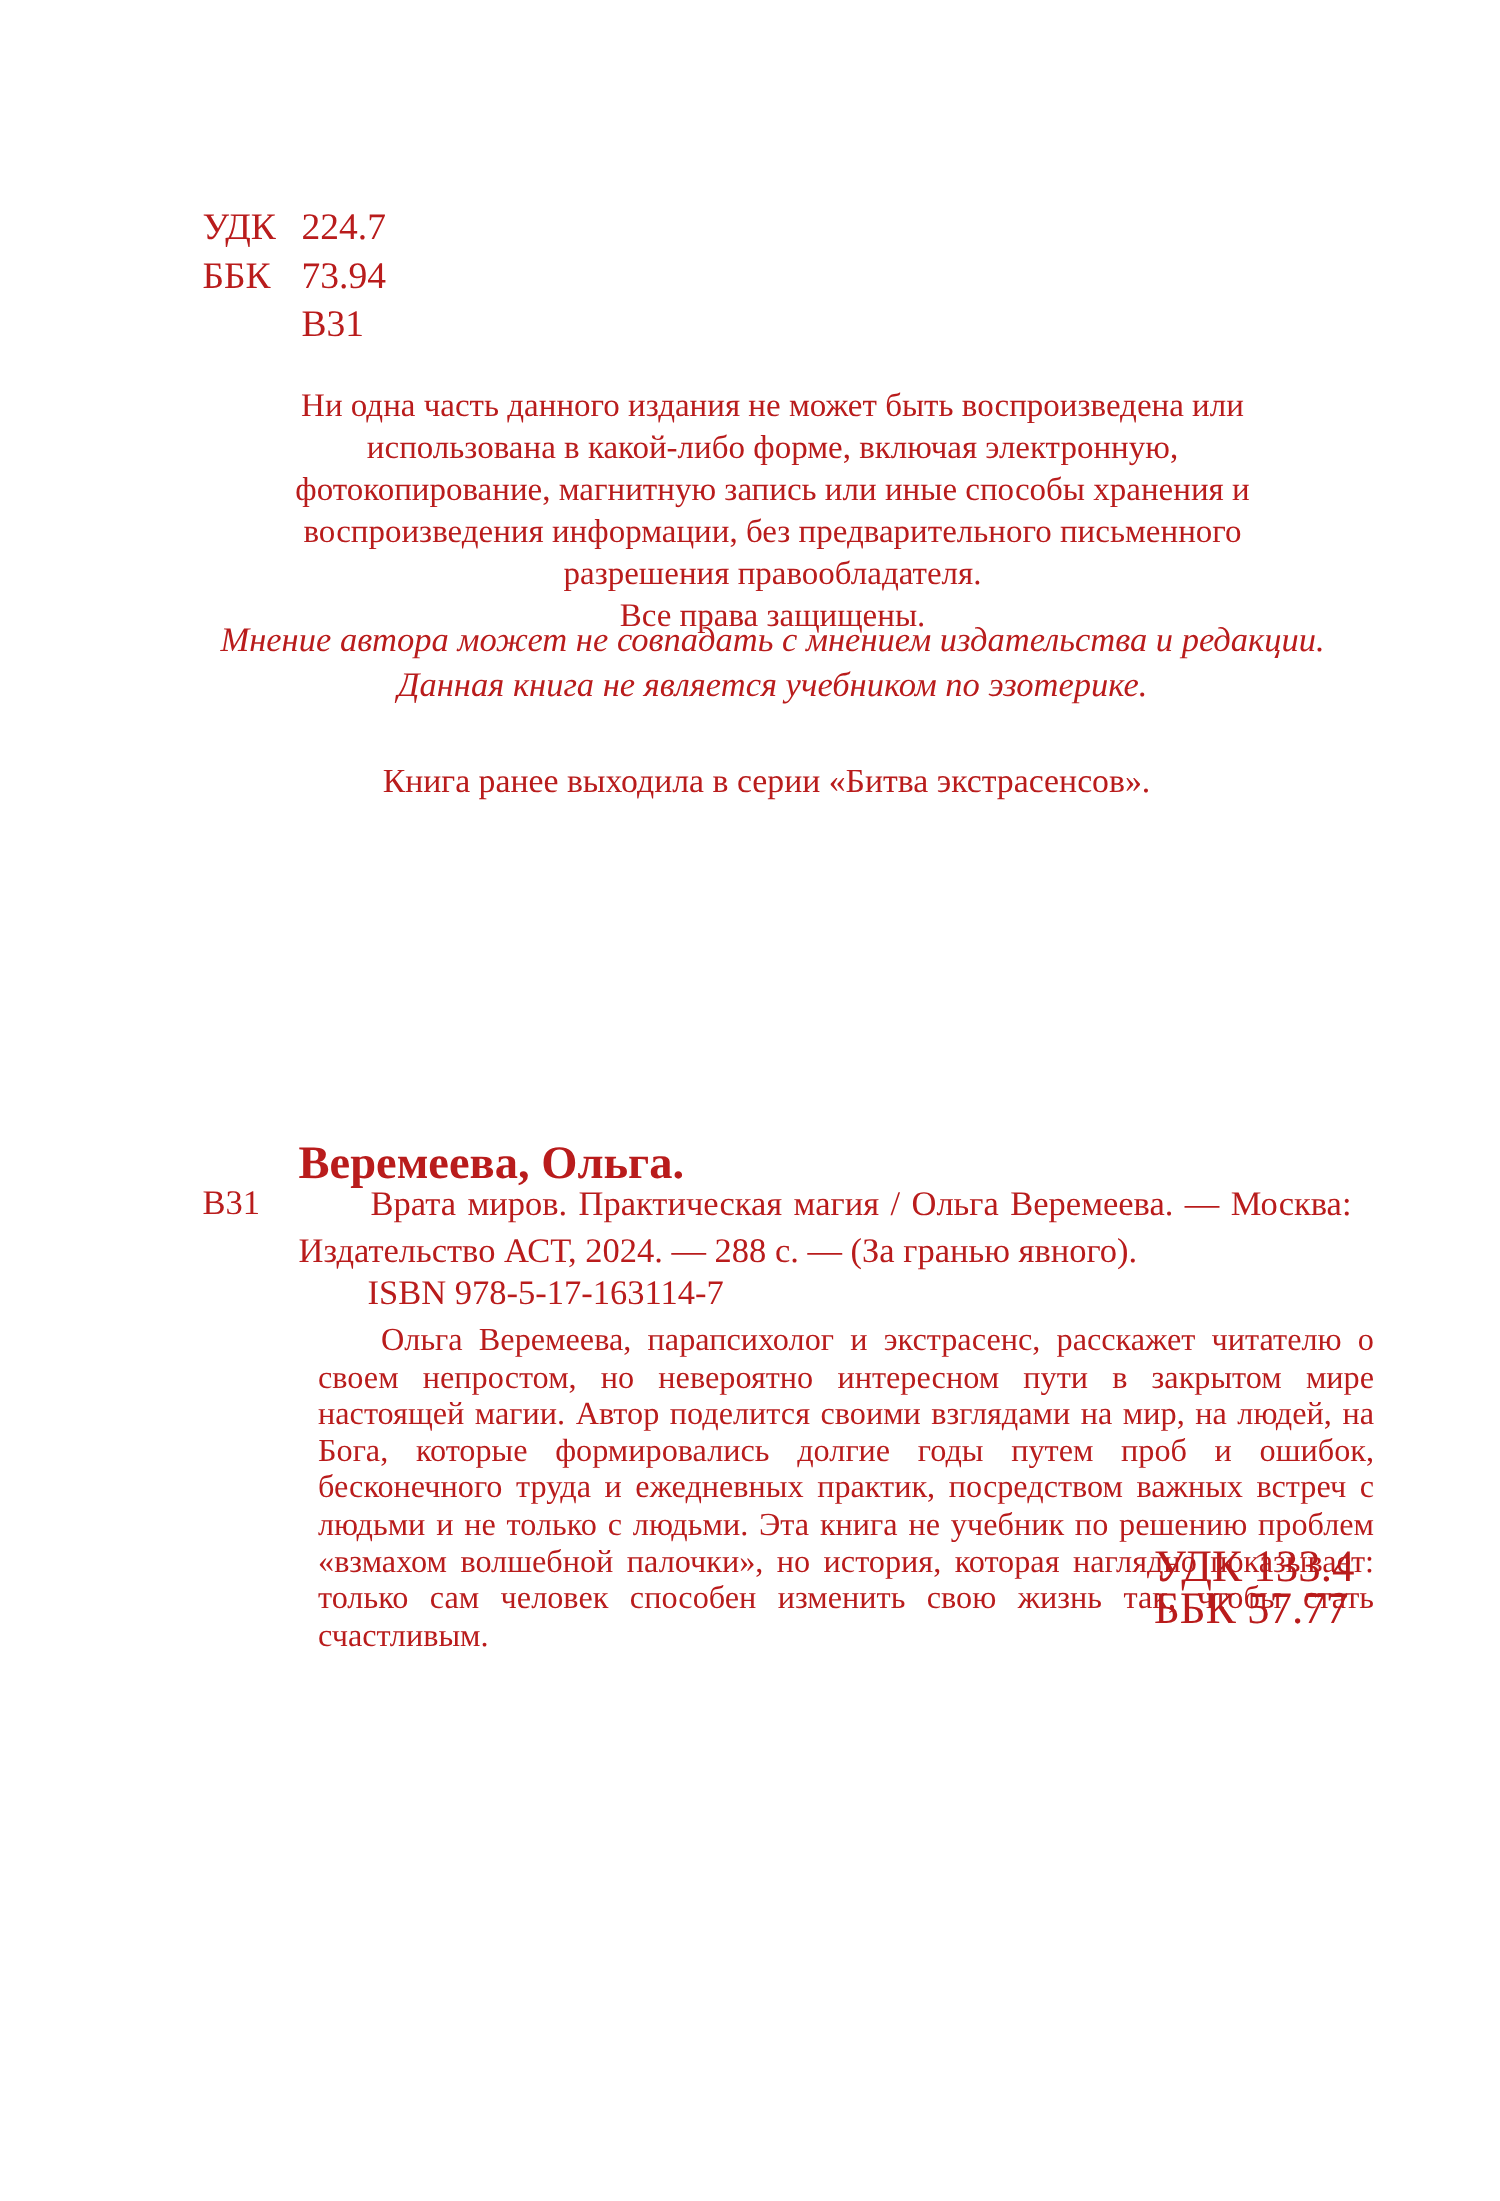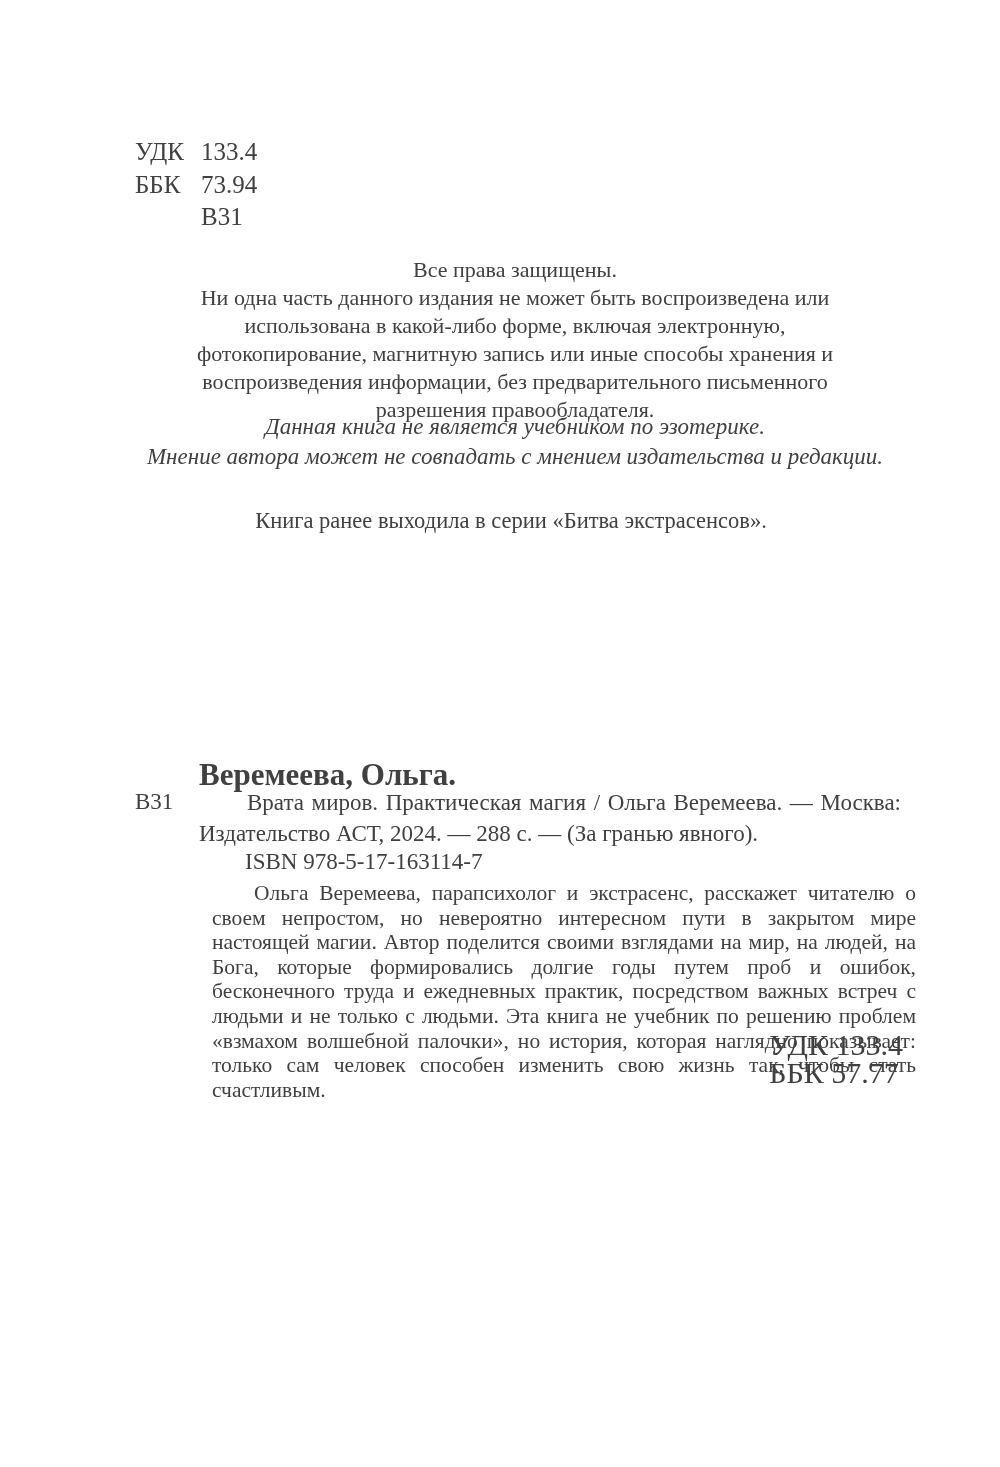--- a/index.html
+++ b/index.html
@@ -5,21 +5,21 @@
   html, body {
     margin: 0;
     padding: 0;
     background: #ffffff;
   }
   .page {
     position: relative;
     width: 1000px;
     height: 1201px;
     background: #ffffff;
-    color: #404040;
+    color: #b91c1c;
     font-family: "Liberation Serif", "DejaVu Serif", serif;
     overflow: hidden;
   }
   
   .top-codes {
     position: absolute;
     left: 135px;
     top: 136px;
     font-size: 25px;
     line-height: 32.5px;
@@ -124,40 +124,40 @@
   }
 </style>
 </head>
 <body>
 
 <div class="page">
 
   <div class="top-codes">
     <div class="code-row">
       <span class="code-label">УДК</span>
-      <span class="code-value">133.4</span>
+      <span class="code-value">224.7</span>
     </div>
     <div class="code-row">
       <span class="code-label">ББК</span>
       <span class="code-value">73.94</span>
     </div>
     <div class="code-row">
       <span class="code-label"></span>
       <span class="code-value">В31</span>
     </div>
   </div>
 
   <div class="rights">
+    <div>Ни одна часть данного издания не может быть воспроизведена или использована в какой-либо форме, включая электронную, фотокопирование, магнитную запись или иные способы хранения и воспроизведения информации, без предварительного письменного разрешения правообладателя.</div>
     <div>Все права защищены.</div>
-    <div>Ни одна часть данного издания не может быть воспроизведена или использована в какой-либо форме, включая электронную, фотокопирование, магнитную запись или иные способы хранения и воспроизведения информации, без предварительного письменного разрешения правообладателя.</div>
   </div>
 
   <div class="disclaimer">
+    <div>Мнение автора может не совпадать с мнением издательства и редакции.</div>
     <div>Данная книга не является учебником по эзотерике.</div>
-    <div>Мнение автора может не совпадать с мнением издательства и редакции.</div>
   </div>
 
   <div class="series">Книга ранее выходила в серии «Битва экстрасенсов».</div>
 
   <div class="catalog-author">Веремеева, Ольга.</div>
   <div class="catalog-sign">В31</div>
   <p class="catalog-desc">Врата миров. Практическая магия / Ольга Веремеева. — Москва: Издательство АСТ, 2024. — 288 с. — (За гранью явного).</p>
   <div class="catalog-isbn">ISBN 978-5-17-163114-7</div>
 
   <p class="annotation">Ольга Веремеева, парапсихолог и экстрасенс, расскажет читателю о своем непростом, но невероятно интересном пути в закрытом мире настоящей магии. Автор поделится своими взглядами на мир, на людей, на Бога, которые формировались долгие годы путем проб и ошибок, бесконечного труда и ежедневных практик, посредством важных встреч с людьми и не только с людьми. Эта книга не учебник по решению проблем «взмахом волшебной палочки», но история, которая наглядно показывает: только сам человек способен изменить свою жизнь так, чтобы стать счастливым.</p>

